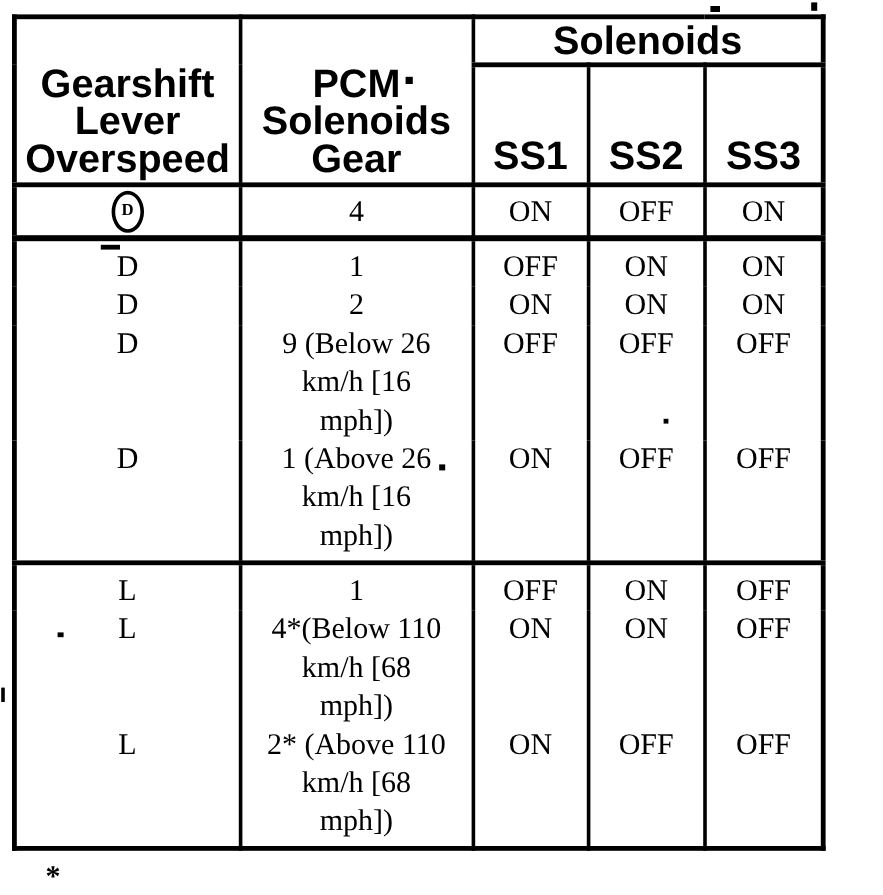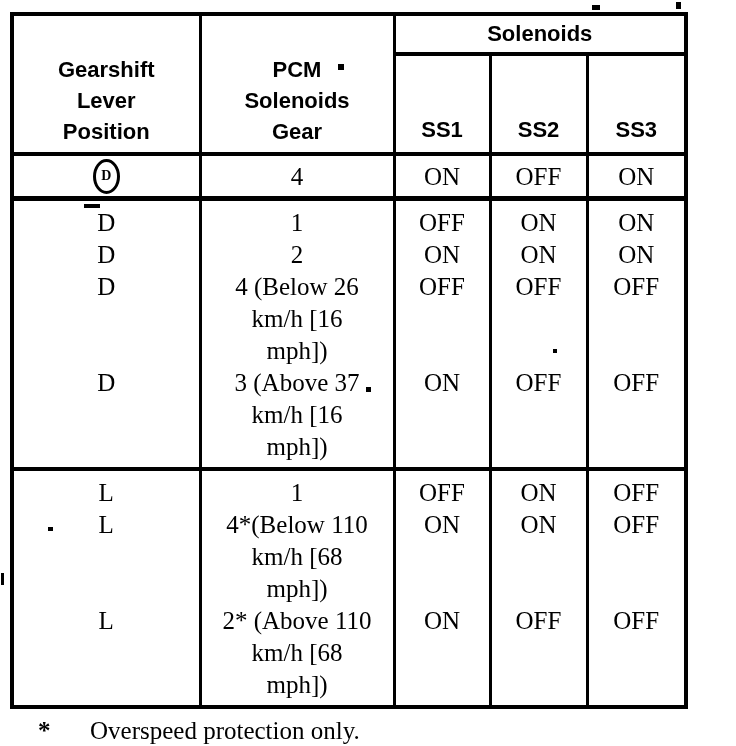--- a/index.html
+++ b/index.html
@@ -20,21 +20,21 @@
   }
   col.c1 { width: 188px; }
   col.c2 { width: 194px; }
   col.c3 { width: 96px; }
   col.c4 { width: 97px; }
   col.c5 { width: 99px; }
 
   th {
     font-family: "Liberation Sans", sans-serif;
     font-weight: bold;
-    font-size: 22px;
+    font-size: 33px;
     line-height: 31px;
     text-align: center;
     vertical-align: bottom;
     padding: 0 0 5px 0;
     white-space: pre-line;
     border-left: 3px solid #000;
     border-right: 3px solid #000;
   }
   tr.group-row { height: 40px; }
   tr.group-row th.solenoids {
@@ -107,21 +107,21 @@
       <col class="c1">
         <col class="c2">
         <col class="c3">
         <col class="c4">
         <col class="c5">
     </colgroup>
     <thead>
       <tr class="group-row">
         <th rowspan="2">Gearshift
 Lever
-Position</th>
+Overspeed</th>
         <th rowspan="2">PCM
 Solenoids
 Gear</th>
         <th colspan="3" class="solenoids">Solenoids</th>
       </tr>
       <tr class="ss-row">
         <th>SS1</th>
         <th>SS2</th>
         <th>SS3</th>
       </tr>
@@ -147,30 +147,30 @@
       </tr>
       <tr>
         <td>D</td>
         <td>2</td>
         <td>ON</td>
         <td>ON</td>
         <td>ON</td>
       </tr>
       <tr>
         <td>D</td>
-        <td>4 (Below 26
+        <td>9 (Below 26
 km/h [16
 mph])</td>
         <td>OFF</td>
         <td>OFF</td>
         <td>OFF</td>
       </tr>
       <tr>
         <td>D</td>
-        <td>3 (Above 37
+        <td>1 (Above 26
 km/h [16
 mph])</td>
         <td>ON</td>
         <td>OFF</td>
         <td>OFF</td>
       </tr>
     </tbody>
 
     <tbody class="sec-l">
       <tr>
@@ -196,21 +196,20 @@
 mph])</td>
         <td>ON</td>
         <td>OFF</td>
         <td>OFF</td>
       </tr>
     </tbody>
   </table>
 
   <div class="footnote">
     <span class="fn-star">*</span>
-    <span class="fn-text">Overspeed protection only.</span>
   </div>
 
   <div class="speck sp1"></div>
   <div class="speck sp2"></div>
   <div class="speck sp3"></div>
   <div class="speck sp4"></div>
   <div class="speck sp5"></div>
   <div class="speck sp6"></div>
   <div class="speck sp7"></div>
   <div class="speck sp8"></div>

